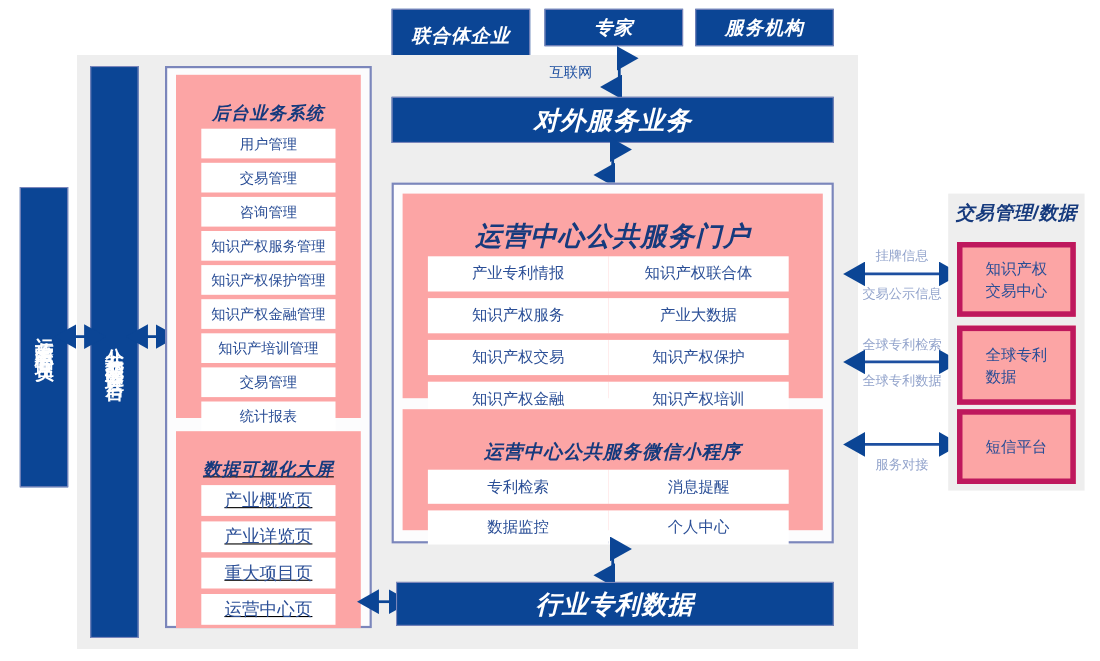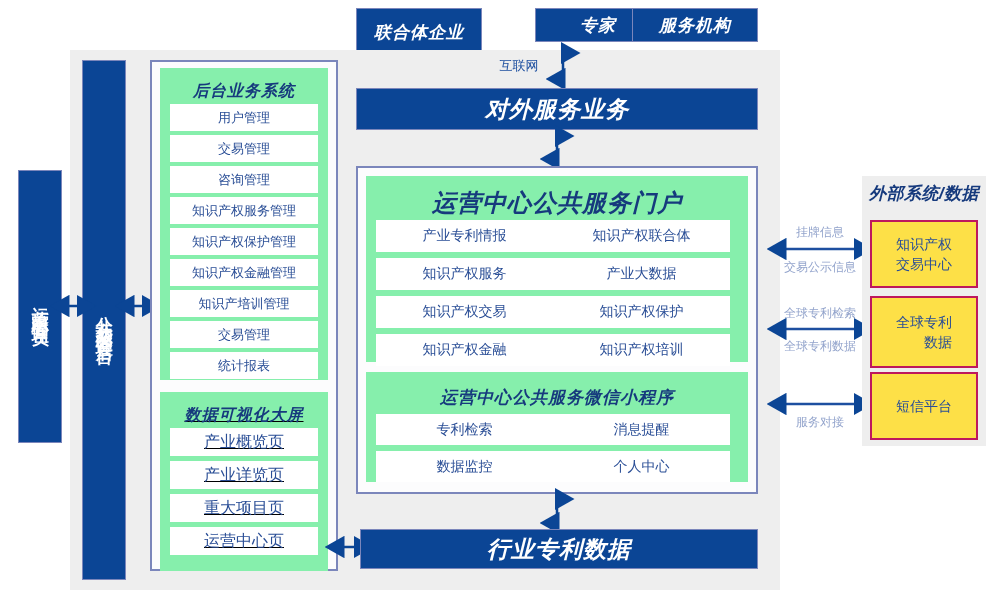--- a/index.html
+++ b/index.html
@@ -41,23 +41,23 @@
     letter-spacing:4px;
     line-height:1.15;
   }
 
   
   .graybox{background:#eeeeee;}
   .outlinebox{background:#fcfcfd;border:2px solid #7b86bb;}
 
   
   .panel{
-    background:#86efac;
+    background:#fca5a5;
     box-sizing:border-box;
-    padding:10px;
+    padding:23px;
   }
   .panel-title{
     color:#163a7d;
     font-weight:bold;font-style:italic;
     text-align:center;
     letter-spacing:1px;
   }
   .item{
     background:#ffffff;
     color:#2a4e96;
@@ -82,44 +82,44 @@
   .mini .panel-title{font-size:17px;height:32px;line-height:32px;}
   .mini .grid2 .item{height:31px;font-size:14px;}
 
   
   #ext-panel{background:#eeeeee;}
   .ext-title{
     color:#163a7d;font-weight:bold;font-style:italic;
     font-size:17px;text-align:center;letter-spacing:.5px;
   }
   .extbox{
-    background:#fde047;border:2px solid #be185d;
+    background:#fca5a5;border:5px solid #be185d;
     color:#2a4e96;font-size:14px;line-height:1.45;
-    display:flex;align-items:center;justify-content:center;text-align:right;
+    display:flex;align-items:center;justify-content:center;text-align:left;
     box-sizing:border-box;
   }
 
   
   .arrlabel{
     color:#93a4cc;font-size:12px;white-space:nowrap;
     text-align:center;font-weight:normal;
   }
   .arrlabel.dark{color:#1d4fa0;font-weight:normal;font-size:13px;}
 
   svg.arrow{position:absolute;overflow:visible;}
 </style>
 </head>
 <body>
 
 <div id="stage">
 
   <div class="abs bluebar small" style="left:356px;top:8px;width:126px;height:48px;">
     <span>联合体企业</span>
   </div>
-  <div class="abs bluebar small" style="left:495px;top:8px;width:126px;height:34px;margin-left:40px;">
+  <div class="abs bluebar small" style="left:495px;top:8px;width:126px;height:34px;">
     <span>专家</span>
   </div>
   <div class="abs bluebar small" style="left:632px;top:8px;width:126px;height:34px;">
     <span>服务机构</span>
   </div>
 
   <div class="abs graybox" style="left:70px;top:50px;width:710px;height:540px;"></div>
 
   <svg class="arrow" style="left:552px;top:44px;width:22px;height:44px;" viewBox="0 0 22 44">
     <defs>
@@ -254,21 +254,21 @@
 
   <svg class="arrow" style="left:778px;top:395px;width:84px;height:18px;" viewBox="0 0 84 18">
     <line x1="6" y1="9" x2="78" y2="9" stroke="#1d4fa0" stroke-width="2.5" marker-start="url(#mL)" marker-end="url(#mR)"></line>
   </svg>
   <div class="abs arrlabel" style="left:778px;top:414px;width:84px;">
     <span>服务对接</span>
   </div>
 
   <div class="abs" id="ext-panel" style="left:862px;top:176px;width:124px;height:270px;"></div>
   <div class="abs ext-title" style="left:860px;top:182px;width:128px;">
-    <span>外部系统/数据</span>
+    <span>交易管理/数据</span>
   </div>
 
   <div class="abs extbox" style="left:870px;top:220px;width:108px;height:68px;white-space:pre-line;">
     <span>知识产权
 交易中心</span>
   </div>
   <div class="abs extbox" style="left:870px;top:296px;width:108px;height:72px;white-space:pre-line;">
     <span>全球专利
 数据</span>
   </div>

